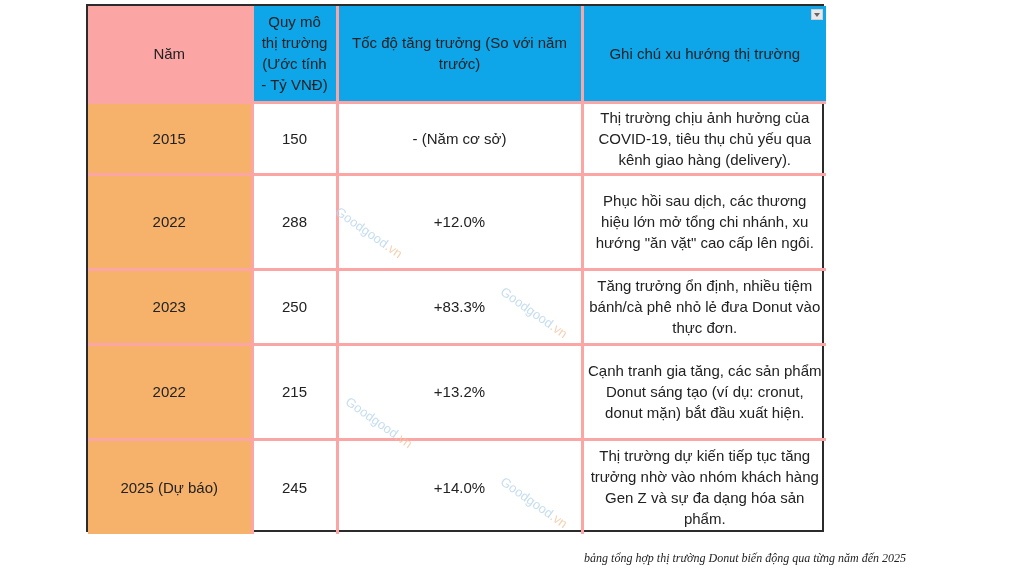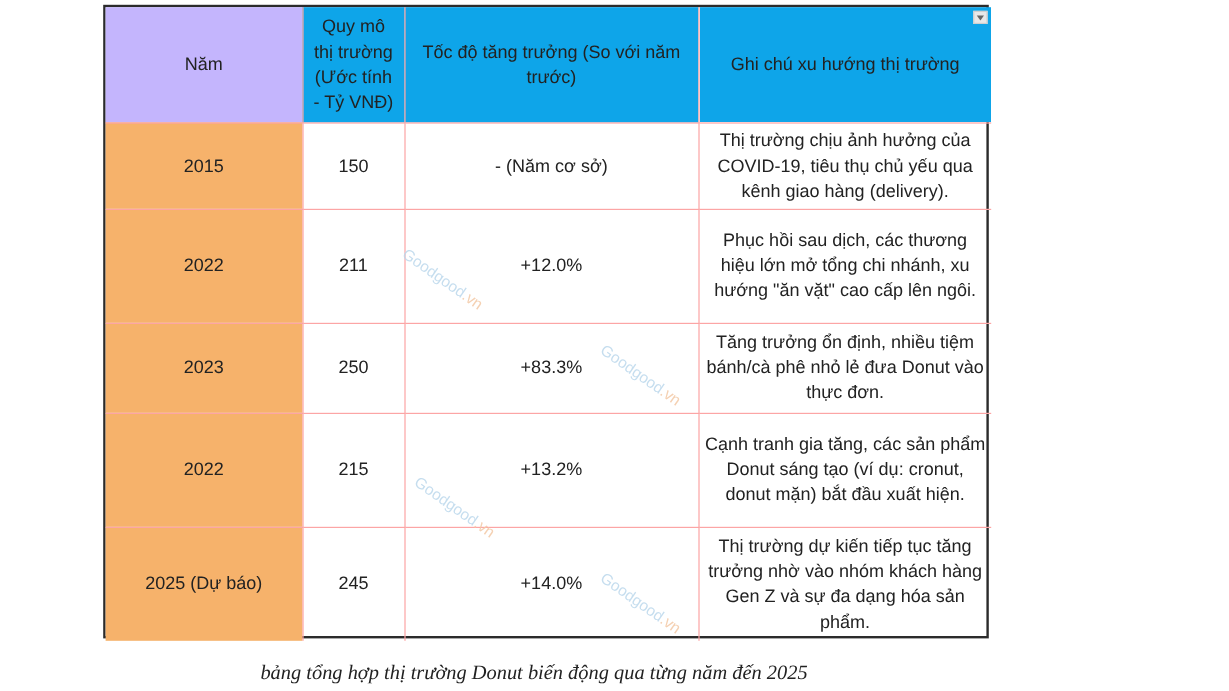--- a/index.html
+++ b/index.html
@@ -8,25 +8,25 @@
     font-family: "Liberation Sans", sans-serif; color: #222;
   }
   .table-wrap {
     position: absolute; left: 86px; top: 4px; width: 738px; height: 528px;
     border: 2px solid #2b2b2b; box-sizing: border-box;
   }
   table {
     border-collapse: collapse; width: 100%; height: 100%; table-layout: fixed;
   }
   td, th {
-    border: 1px solid #fca5a5; text-align: center; vertical-align: middle;
+    border: 3px solid #fca5a5; text-align: center; vertical-align: middle;
     font-size: 15px; line-height: 21px; font-weight: normal; padding: 2px 6px; color: #222;
   }
   th { background: #0ea5e9; }
-  th.first { background: #c4b5fd; }
+  th.first { background: #fca5a5; }
   td.year { background: #f6b26b; }
   td.note { padding: 2px 4px; }
   tr:first-child th { border-top: none; }
   tr td:first-child, tr th:first-child { border-left: none; }
   tr td:last-child, tr th:last-child { border-right: none; }
   tr:last-child td { border-bottom: none; }
   .hdr-note { position: relative; }
   .filter-btn {
     position: absolute; right: 3px; top: 3px; width: 12px; height: 11px;
     background: #e8e8e8; border: 1px solid #cfcfcf; box-sizing: border-box;
@@ -34,22 +34,22 @@
   .filter-btn::after {
     content: ""; position: absolute; left: 2px; top: 3px;
     border-left: 3px solid transparent; border-right: 3px solid transparent; border-top: 4px solid #666;
   }
   .watermark {
     position: absolute; font-size: 13px; color: #bcd8ec; transform: rotate(35deg);
     white-space: nowrap; pointer-events: none; opacity: 0.85;
   }
   .watermark .suffix { color: #f3c9a6; }
   .caption {
-    position: absolute; left: 0; width: 890px; top: 551px; text-align: center;
-    font-family: "Liberation Serif", serif; font-style: italic; font-size: 17px; color: #222;
+    position: absolute; left: 16px; width: 890px; top: 551px; text-align: right;
+    font-family: "Liberation Serif", serif; font-style: italic; font-size: 12px; color: #222;
   }
 </style>
 </head>
 <body>
 
 <div class="table-wrap">
   <table>
     <colgroup>
       <col style="width:164px">
         <col style="width:85px">
@@ -67,21 +67,21 @@
       </th>
     </tr>
     <tr style="height:72px">
       <td class="year">2015</td>
       <td>150</td>
       <td>- (Năm cơ sở)</td>
       <td class="note">Thị trường chịu ảnh hưởng của COVID-19, tiêu thụ chủ yếu qua kênh giao hàng (delivery).</td>
     </tr>
     <tr style="height:95px">
       <td class="year">2022</td>
-      <td>211</td>
+      <td>288</td>
       <td>+12.0%</td>
       <td class="note">Phục hồi sau dịch, các thương hiệu lớn mở tổng chi nhánh, xu hướng "ăn vặt" cao cấp lên ngôi.</td>
     </tr>
     <tr style="height:75px">
       <td class="year">2023</td>
       <td>250</td>
       <td>+83.3%</td>
       <td class="note">Tăng trưởng ổn định, nhiều tiệm bánh/cà phê nhỏ lẻ đưa Donut vào thực đơn.</td>
     </tr>
     <tr style="height:95px">

